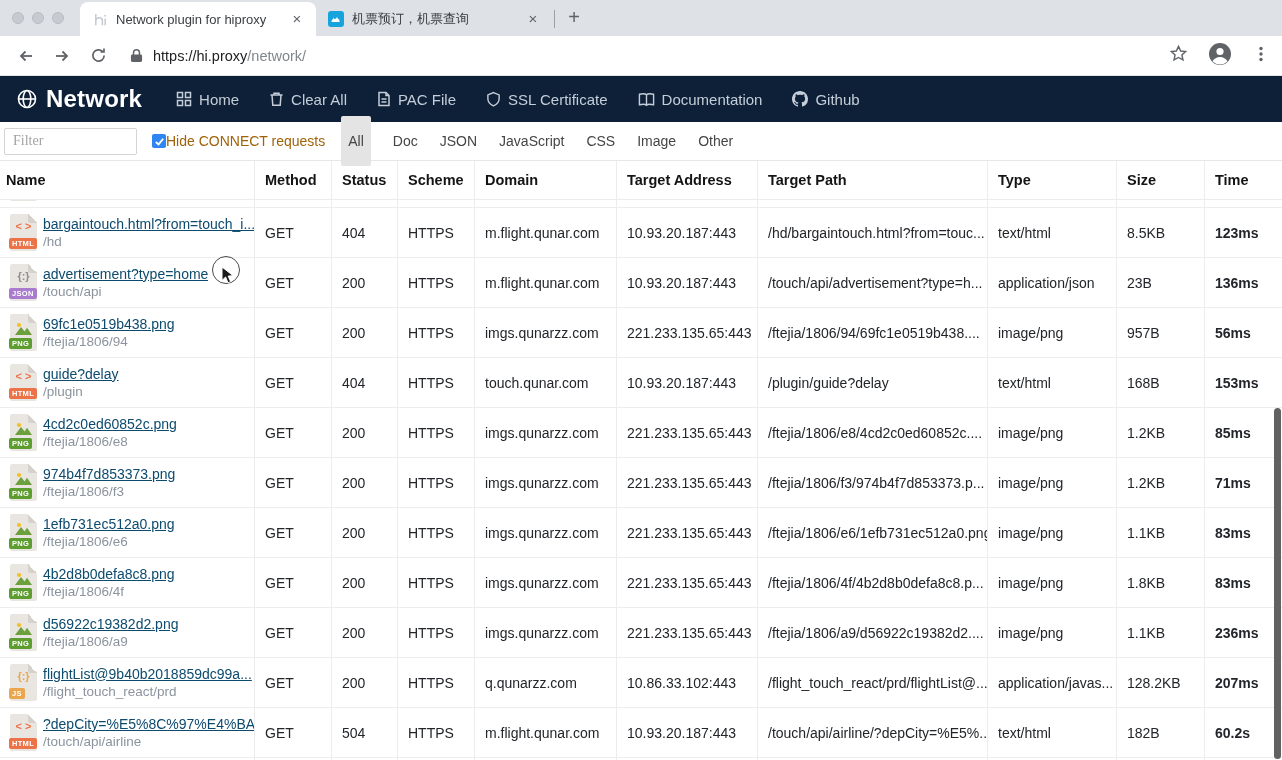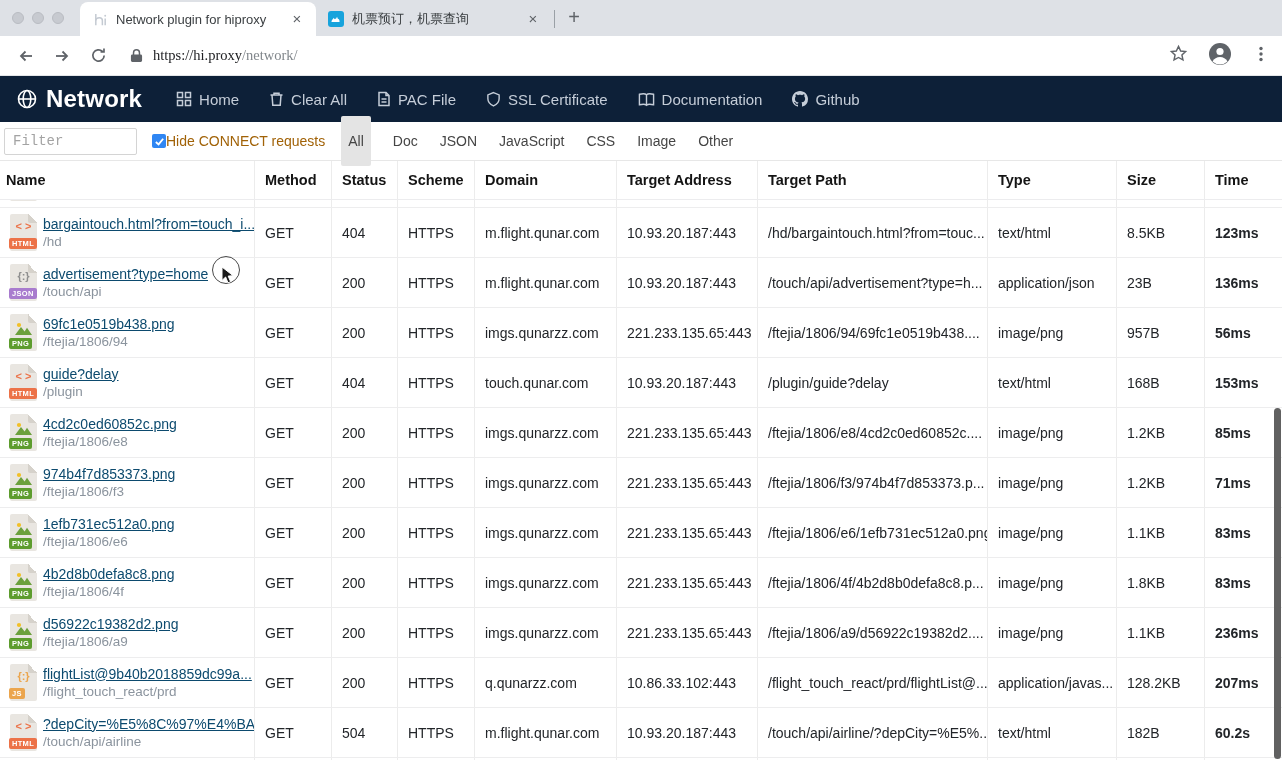--- a/index.html
+++ b/index.html
@@ -17,35 +17,35 @@
   .tab .title { flex:1; overflow:hidden; white-space:nowrap; text-overflow:ellipsis; }
   .tab .close { font-size:15px; color:#5f6368; width:18px; height:18px; line-height:17px; text-align:center; border-radius:50%; }
   .tab-sep { width:1px; height:18px; background:#9aa0a6; margin:0 6px 8px 2px; }
   .newtab { font-size:20px; color:#5f6368; margin-bottom:7px; width:26px; text-align:center; }
   .fav { width:16px; height:16px; flex:0 0 16px; }
   .fav-hi { display:flex; align-items:center; justify-content:center; }
   .fav-qunar { background:#17a3dc; border-radius:3px; display:flex; align-items:center; justify-content:center; }
 
   .addressbar { height:40px; background:#fff; display:flex; align-items:center; padding:0 12px; border-bottom:1px solid #e4e6e8; }
   .navbtn { width:28px; height:28px; display:flex; align-items:center; justify-content:center; margin-right:8px; }
-  .urlbox { display:flex; align-items:center; gap:10px; margin-left:10px; flex:1;font-family:Liberation Serif, serif; }
+  .urlbox { display:flex; align-items:center; gap:10px; margin-left:10px; flex:1; }
   .url { font-size:14.5px; color:#202124; }
   .url .path { color:#80868b; }
   .right-ctrls { display:flex; align-items:center; gap:20px; margin-left:auto; }
 
   
   .appbar { height:46px; background:#0d2038; display:flex; align-items:center; padding:0 16px; color:#fff; }
   .brand { display:flex; align-items:center; gap:8px; font-size:24px; font-weight:600; letter-spacing:.2px; }
   .appnav { display:flex; align-items:center; gap:30px; margin-left:34px; }
   .appnav .item { display:flex; align-items:center; gap:7px; font-size:15px; color:#c5cdd8; cursor:pointer; }
 
   
   .filterbar { height:38px; display:flex; align-items:center; padding:0 4px; background:#fff; }
   .filter-input { width:133px; height:27px; border:1px solid #d4d4d4; border-radius:2px; padding:0 8px;
-    font-size:14px; color:#333; font-family:Liberation Mono, monospace; outline:none; }
+    font-size:14px; color:#333; font-family:Liberation Serif, serif; outline:none; }
   .filter-input::placeholder { color:#a3a3a3; }
   .chk-wrap { display:flex; align-items:center; margin-left:15px; font-size:14px; color:#a16207; }
   .chk { width:14px; height:14px; background:#2f86f3; border-radius:2px; display:flex; align-items:center; justify-content:center; }
   .typefilters { display:flex; align-items:center; gap:22px; margin-left:16px; font-size:14px; color:#454545; }
   .typefilters .tf { cursor:pointer; }
   .typefilters .tf.active { background:#e4e4e4; border-radius:2px; padding:17px 7px; }
 
   
   :root { --cols:255px 77px 66px 77px 142px 141px 230px 129px 88px 77px; }
   .grid { display:grid; grid-template-columns:var(--cols); }

